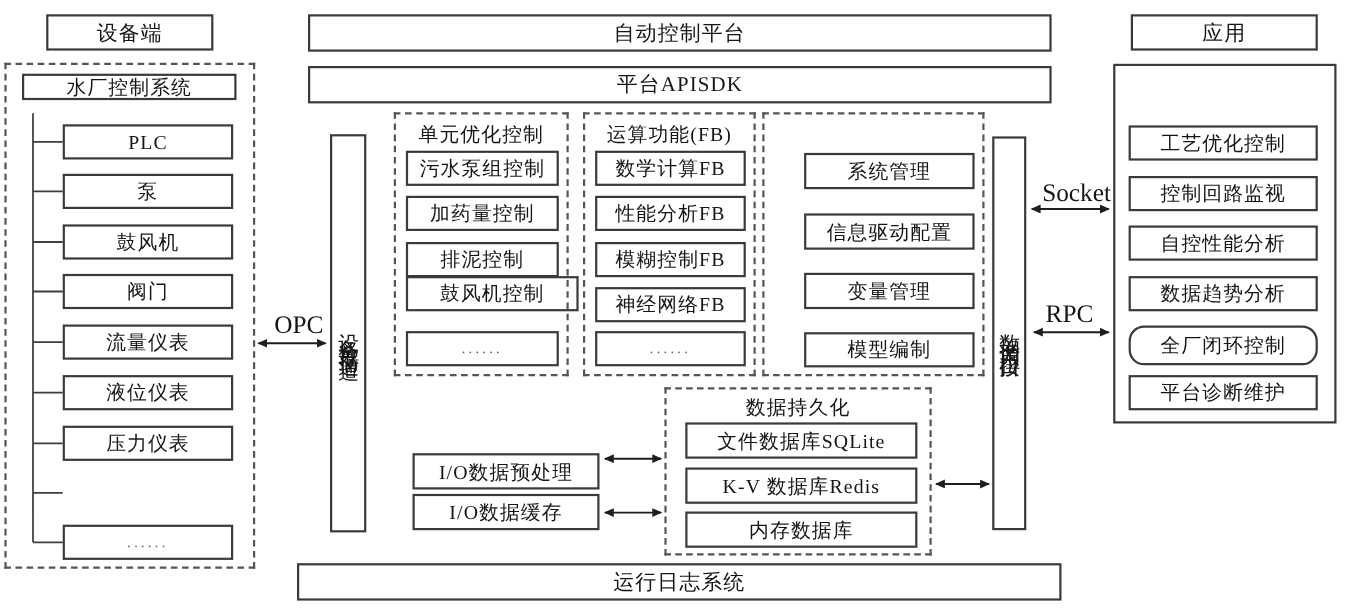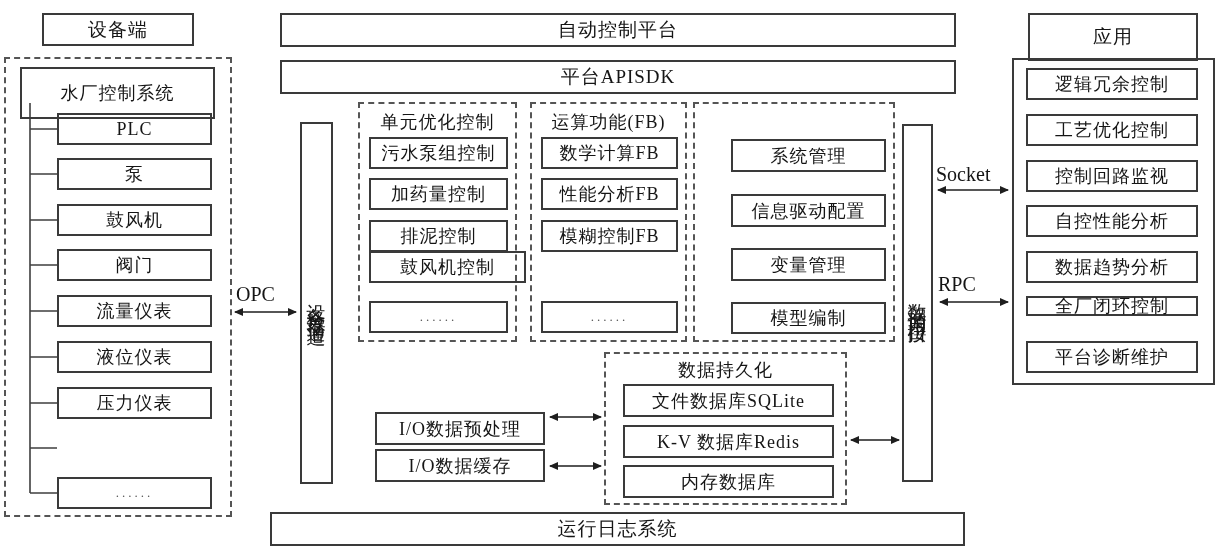--- a/index.html
+++ b/index.html
@@ -24,21 +24,21 @@
   .grouptitle{
     position:absolute;left:0;right:0;text-align:center;font-size:18px;
     letter-spacing:1px;z-index:2;white-space:nowrap;
   }
   .vbox{
     writing-mode:vertical-rl;text-orientation:upright;
     font-size:19px;letter-spacing:5px;line-height:1;
   }
   .bar{font-size:19px;}
   .lbl{
-    position:absolute;font-size:20px;z-index:2;text-align:left;white-space:nowrap;
+    position:absolute;font-size:23px;z-index:2;text-align:right;white-space:nowrap;
   }
   .dots{font-size:13px;color:#5a5a5a;letter-spacing:3px;}
 </style>
 </head>
 <body>
 
 <div class="canvas">
 
   <svg class="overlay" width="1228" height="553" viewBox="0 0 1228 553">
     <defs>
@@ -52,21 +52,21 @@
     <line x1="550" y1="466" x2="601" y2="466" stroke="#1e1e1e" stroke-width="1.7" marker-start="url(#ah)" marker-end="url(#ah)"></line>
     <line x1="851" y1="440" x2="899" y2="440" stroke="#1e1e1e" stroke-width="1.7" marker-start="url(#ah)" marker-end="url(#ah)"></line>
     <line x1="938" y1="190" x2="1008" y2="190" stroke="#1e1e1e" stroke-width="1.7" marker-start="url(#ah)" marker-end="url(#ah)"></line>
     <line x1="940" y1="302" x2="1008" y2="302" stroke="#1e1e1e" stroke-width="1.7" marker-start="url(#ah)" marker-end="url(#ah)"></line>
   </svg>
 
   <div class="box bar" style="left:42px;top:13px;width:152px;height:33px;">设备端</div>
 
   <div class="dashed" style="left:4px;top:57px;width:228px;height:460px;"></div>
 
-  <div class="box" style="left:20px;top:67px;width:195px;height:52px;">水厂控制系统</div>
+  <div class="box" style="left:20px;top:67px;width:195px;height:24px;">水厂控制系统</div>
 
   <div class="box" style="left:57px;top:113px;width:155px;height:32px;">PLC</div>
   <div class="box" style="left:57px;top:158px;width:155px;height:32px;">泵</div>
   <div class="box" style="left:57px;top:204px;width:155px;height:32px;">鼓风机</div>
   <div class="box" style="left:57px;top:249px;width:155px;height:32px;">阀门</div>
   <div class="box" style="left:57px;top:295px;width:155px;height:32px;">流量仪表</div>
   <div class="box" style="left:57px;top:387px;width:155px;height:32px;">压力仪表</div>
   <div class="box" style="left:57px;top:341px;width:155px;height:32px;">液位仪表</div>
   <div class="box dots" style="left:57px;top:477px;width:155px;height:32px;">......</div>
 
@@ -84,20 +84,21 @@
     <div class="box" style="left:9px;top:116px;width:139px;height:32px;">排泥控制</div>
     <div class="box" style="left:9px;top:147px;width:157px;height:32px;">鼓风机控制</div>
     <div class="box dots" style="left:9px;top:197px;width:139px;height:32px;">......</div>
   </div>
 
   <div class="dashed" style="left:530px;top:102px;width:157px;height:240px;">
     <div class="grouptitle" style="top:6px;">运算功能(FB)</div>
     <div class="box" style="left:9px;top:33px;width:137px;height:32px;">数学计算FB</div>
     <div class="box" style="left:9px;top:74px;width:137px;height:32px;">性能分析FB</div>
     <div class="box" style="left:9px;top:116px;width:137px;height:32px;">模糊控制FB</div>
+    <div class="box" style="left:9px;top:157px;width:137px;height:32px;">神经网络FB</div>
     <div class="box dots" style="left:9px;top:197px;width:137px;height:32px;">......</div>
   </div>
 
   <div class="dashed" style="left:693px;top:102px;width:202px;height:240px;">
     <div class="box" style="left:36px;top:35px;width:155px;height:33px;">系统管理</div>
     <div class="box" style="left:36px;top:90px;width:155px;height:33px;">信息驱动配置</div>
     <div class="box" style="left:36px;top:144px;width:155px;height:33px;">变量管理</div>
     <div class="box" style="left:36px;top:198px;width:155px;height:32px;">模型编制</div>
   </div>
 
@@ -111,25 +112,24 @@
     <div class="box" style="left:17px;top:111px;width:211px;height:33px;">内存数据库</div>
   </div>
 
   <div class="box vbox" style="left:902px;top:124px;width:31px;height:358px;">数据调用接口</div>
 
   <div class="lbl" style="left:936px;top:163px;width:74px;">Socket</div>
   <div class="lbl" style="left:938px;top:273px;width:56px;">RPC</div>
 
   <div class="box bar" style="left:270px;top:512px;width:695px;height:34px;">运行日志系统</div>
 
-  <div class="box bar" style="left:1028px;top:13px;width:170px;height:48px;">应用</div>
+  <div class="box bar" style="left:1028px;top:13px;width:170px;height:33px;">应用</div>
 
   <div class="container" style="left:1012px;top:58px;width:203px;height:327px;"></div>
 
-  <div class="box" style="left:1026px;top:68px;width:172px;height:32px;">逻辑冗余控制</div>
   <div class="box" style="left:1026px;top:114px;width:172px;height:32px;">工艺优化控制</div>
   <div class="box" style="left:1026px;top:160px;width:172px;height:32px;">控制回路监视</div>
   <div class="box" style="left:1026px;top:205px;width:172px;height:32px;">自控性能分析</div>
   <div class="box" style="left:1026px;top:251px;width:172px;height:32px;">数据趋势分析</div>
-  <div class="box" style="left:1026px;top:296px;width:172px;height:20px;">全厂闭环控制</div>
+  <div class="box" style="left:1026px;top:296px;width:172px;height:36px;border-radius:14px;">全厂闭环控制</div>
   <div class="box" style="left:1026px;top:341px;width:172px;height:32px;">平台诊断维护</div>
 
 </div>
 
 </body></html>

